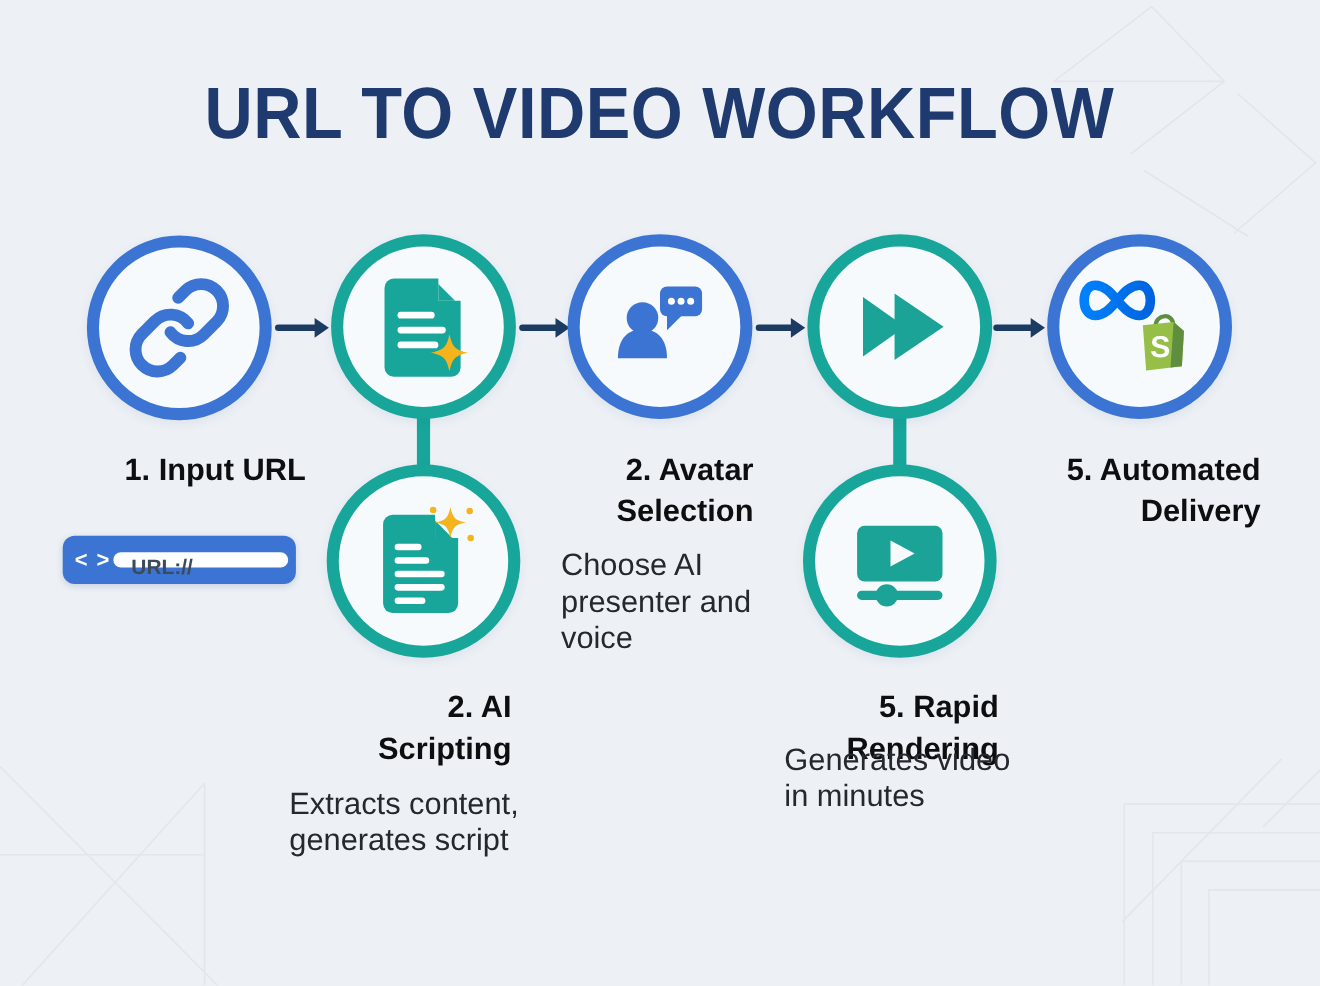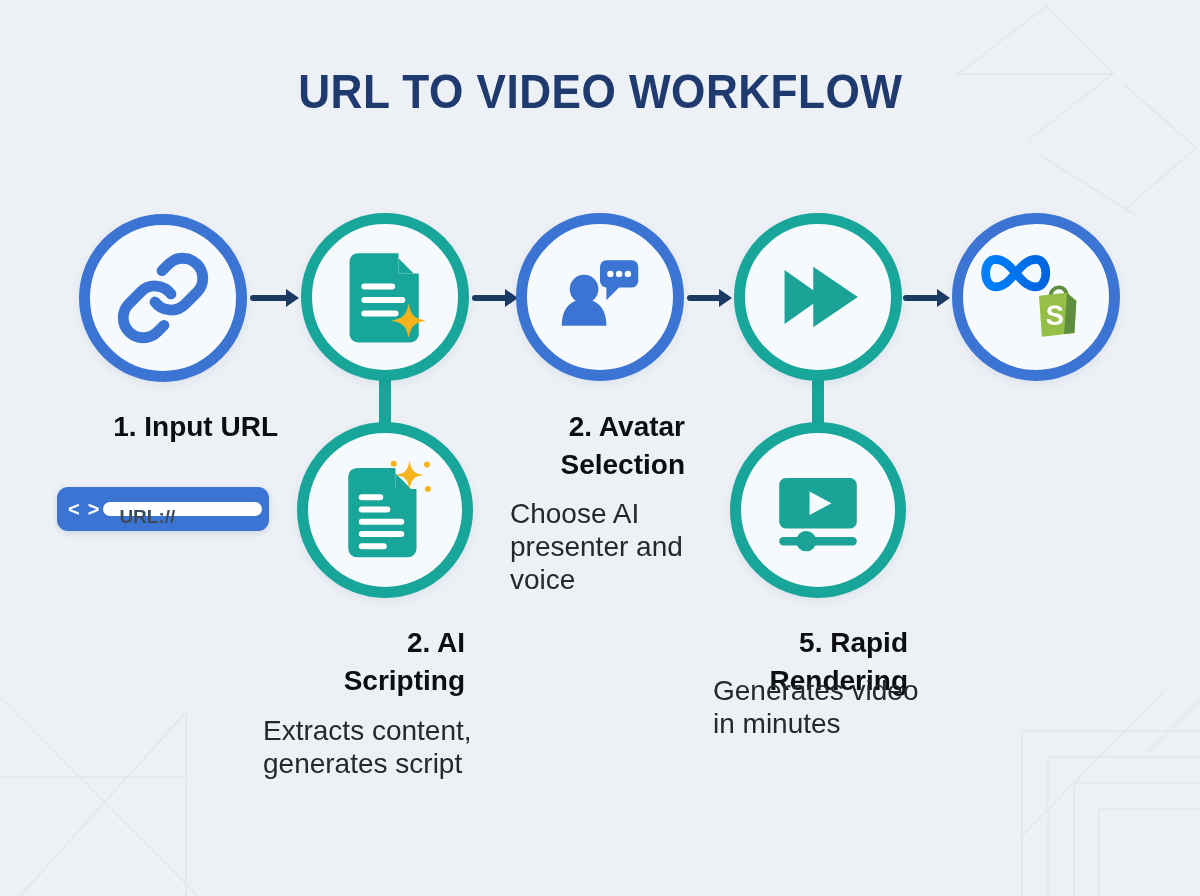--- a/index.html
+++ b/index.html
@@ -1,20 +1,20 @@
 <!DOCTYPE html>
 <html><head>
 <meta charset="utf-8">
 <style>
   html,body{margin:0;padding:0;background:#edf1f6;font-family:"Liberation Sans",sans-serif;}
   .canvas{position:relative;width:1200px;height:896px;background:#edf1f6;overflow:hidden;}
   .bg-deco{position:absolute;inset:0;width:1200px;height:896px;}
 
   .title{position:absolute;top:64px;left:0;width:1200px;margin:0;text-align:center;
-         font-size:48px;font-weight:800;color:#1e3a6e;}
+         font-size:66px;font-weight:800;color:#1e3a6e;}
   .title span{display:inline-block;transform:scaleX(.92);letter-spacing:0.5px;}
 
   .circle{position:absolute;border-radius:50%;background:#f6fafc;border-style:solid;
           display:flex;align-items:center;justify-content:center;
           box-shadow:0 3px 10px rgba(30,58,110,.08);}
   .circle.big{width:146px;height:146px;border-width:11px;}
   .circle.sub{width:154px;height:154px;border-width:11px;}
   .blue{border-color:#3b74d2;}
   .teal{border-color:#18a69b;}
 
@@ -163,20 +163,21 @@
       <rect x="9" y="48" width="46" height="5" rx="2.5" fill="#1aa396"></rect>
       <circle cx="25" cy="50.5" r="6" fill="#1aa396"></circle>
     </svg>
   </div>
 
   <div class="step-label" style="left:58px;top:408px;width:220px;">1. Input URL</div>
 
   <div class="step-label" style="left:515px;top:408px;width:170px;">2. Avatar Selection</div>
   <div class="step-desc" style="left:510px;top:497px;width:180px;">Choose AI presenter and voice</div>
 
+  <div class="step-label" style="left:926px;top:408px;width:220px;">5. Automated Delivery</div>
 
   <div class="step-label" style="left:305px;top:624px;width:160px;">2. AI Scripting</div>
   <div class="step-desc" style="left:263px;top:714px;width:244px;">Extracts content, generates script</div>
 
   <div class="step-label" style="left:728px;top:624px;width:180px;">5. Rapid Rendering</div>
   <div class="step-desc" style="left:713px;top:674px;width:210px;">Generates video in minutes</div>
 
   <div class="urlbar">
     <span class="chev">&lt;</span>
     <span class="chev">&gt;</span>

